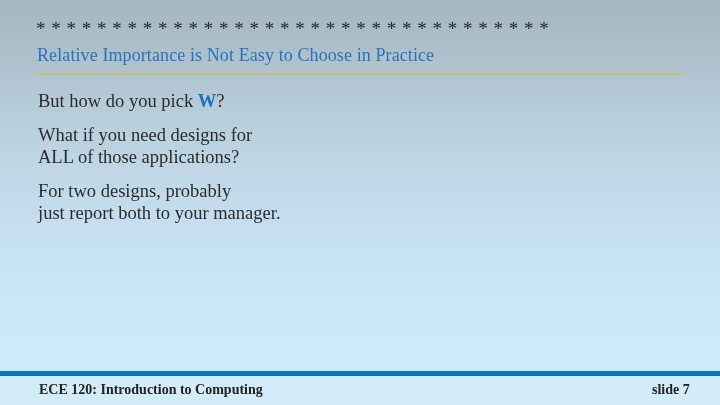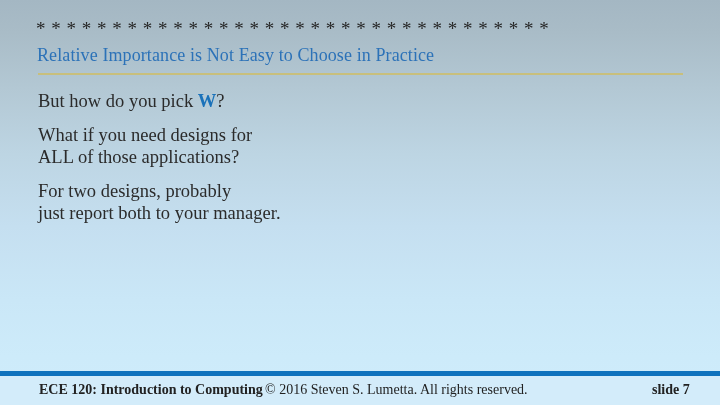--- a/index.html
+++ b/index.html
@@ -142,16 +142,15 @@
 
     <p class="para p5">For two designs, probably
 just report both to your manager.</p>
 
   </div>
 
   <div class="footer-bar"></div>
   <div class="footer-strip"></div>
 
   <div class="footer-text footer-course">ECE 120: Introduction to Computing</div>
-  <div class="footer-text footer-copy">© 2016 Steven S. Lumetta.  All rights reserved.</div>
   <div class="footer-text footer-slide">slide 7</div>
 
 </div>
 
 </body></html>

